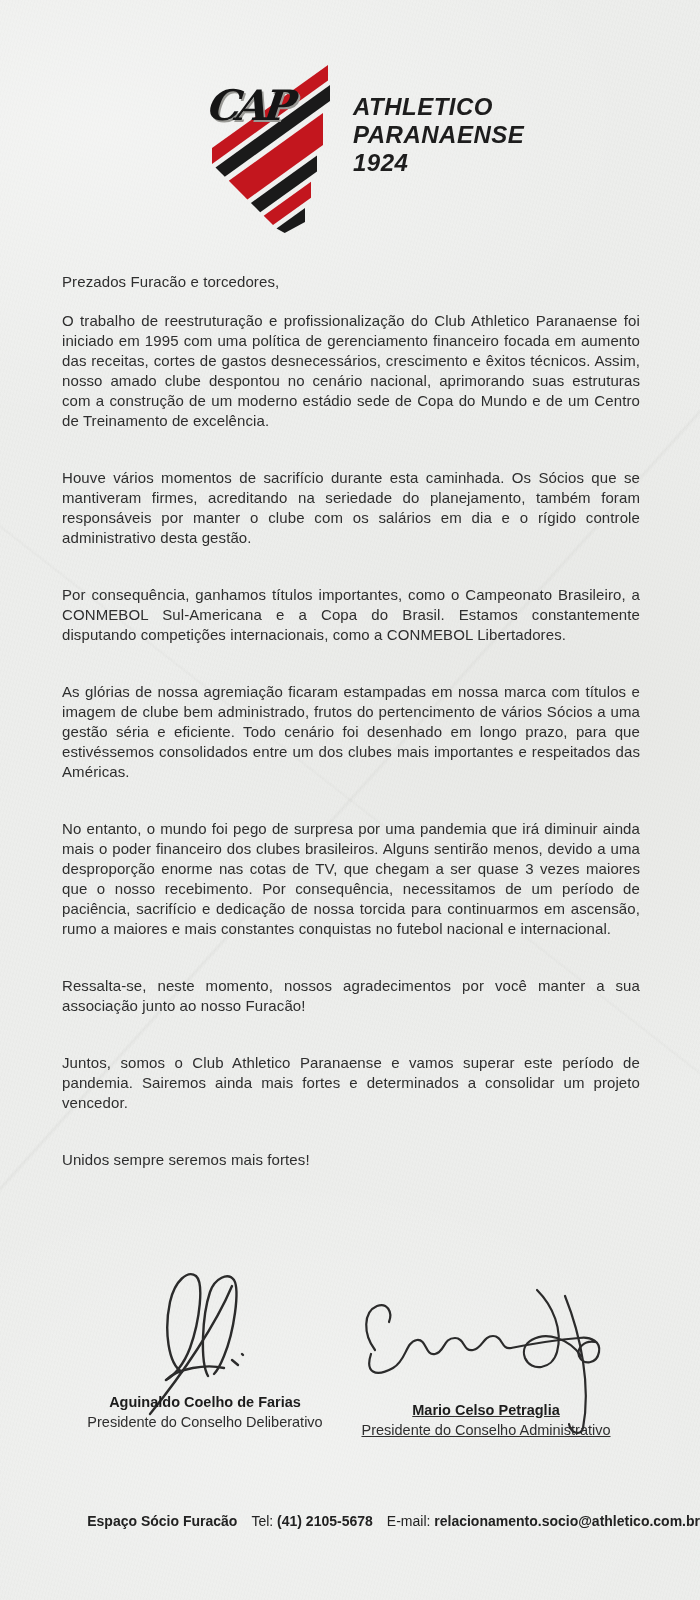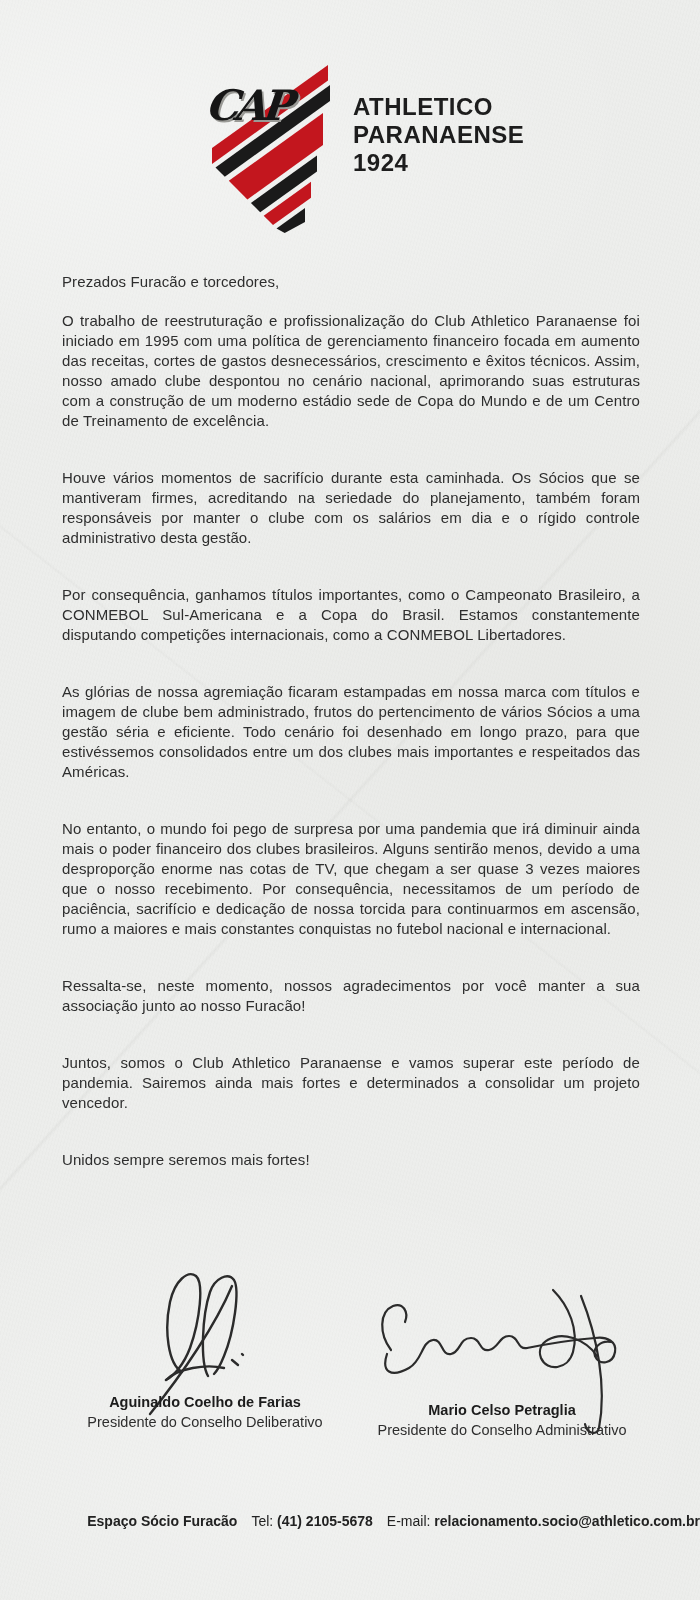--- a/index.html
+++ b/index.html
@@ -26,34 +26,34 @@
   }
   
   .logo-row{
     position:absolute; top:65px; left:205px;
     display:flex; align-items:flex-start;
   }
   .badge{ width:125px; height:168px; display:block; }
   .wordmark{
     margin-left:23px; padding-top:28px;
     font-weight:bold; color:#1d1d1d;
-    font-size:24px; line-height:28px; letter-spacing:.5px;
+    font-size:24px; line-height:28px; letter-spacing:.5px;font-style:italic;
   }
   
   .letter{
     position:absolute; top:272px; left:62px; width:578px;
     font-size:15px; line-height:20px; text-align:justify;
     color:#2e2e2e; letter-spacing:.1px;
   }
   .letter .greeting{ margin:0 0 19px; text-align:left; }
   .letter p{ margin:0 0 37px; }
   
   .sig{ position:absolute; text-align:center; }
   .sig-1{ left:55px;  top:1268px; width:300px; }
-  .sig-2{ left:342px; top:1278px; width:320px; }
+  .sig-2{ left:326px; top:1278px; width:320px;text-decoration:underline; }
   .sig svg{ display:block; margin:0 auto; overflow:visible; }
   .sig .name{ font-weight:bold; font-size:14.5px; color:#1c1c1c; line-height:20px; }
   .sig .role{ font-size:14.5px; color:#2e2e2e; line-height:20px; }
   .sig-1 svg{ margin-bottom:-4px; }
   .sig-2 svg{ margin-bottom:-38px; }
   
   .footer{
     position:absolute; top:1513px; left:0; width:700px;
     text-align:right; font-size:14px; color:#222; white-space:nowrap;
   }

